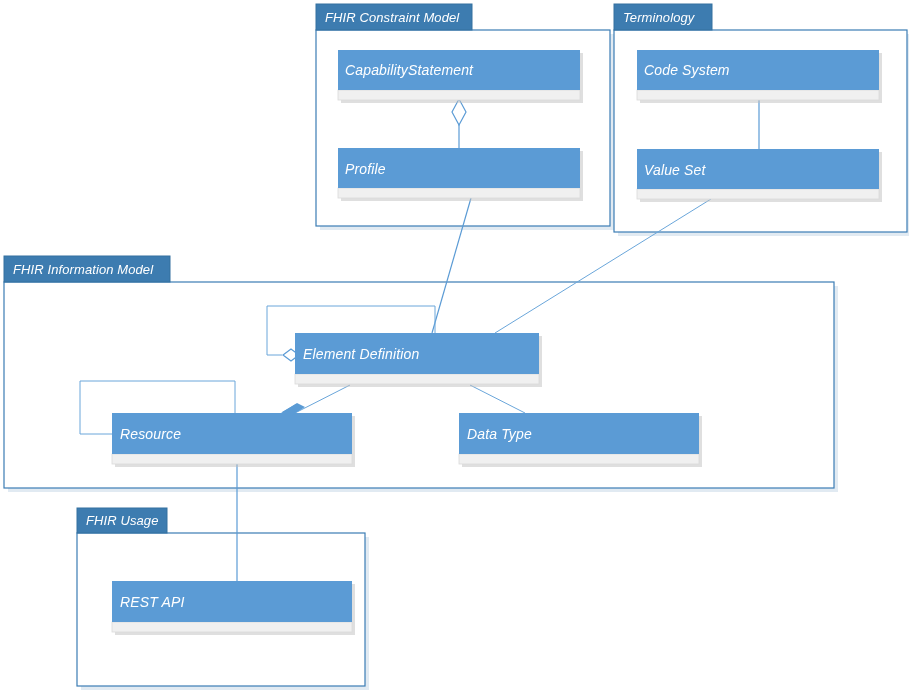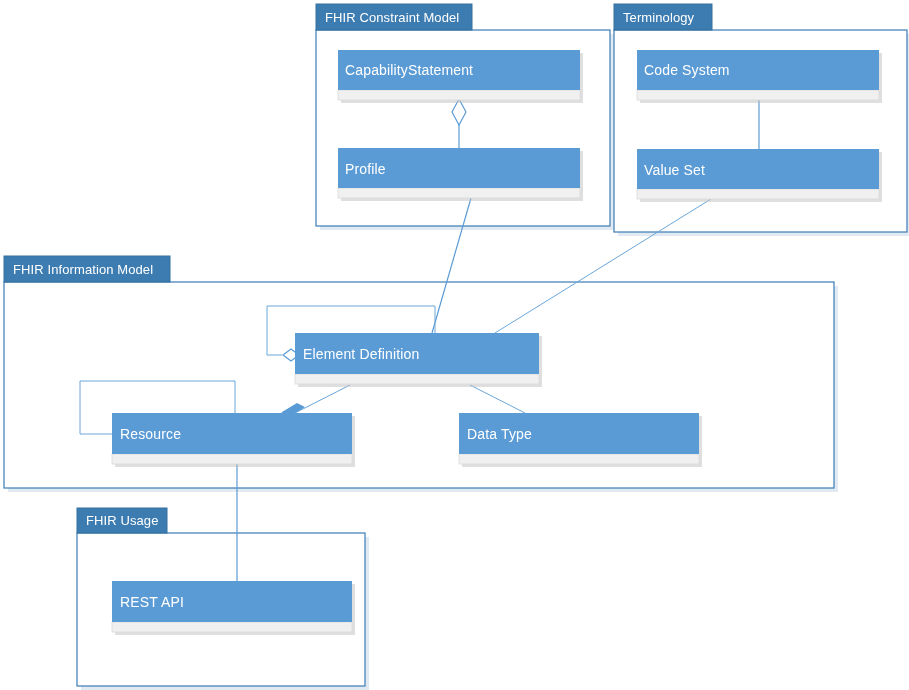--- a/index.html
+++ b/index.html
@@ -11,20 +11,21 @@
   body {
     width: 909px;
     height: 690px;
     font-family: "Liberation Sans", sans-serif;
     overflow: hidden;
   }
   #diagram-root {
     position: relative;
     width: 745px;
     height: 690px;
+    font-style: italic;
   }
   svg#uml-canvas {
     display: block;
     width: 909px;
     height: 690px;
   }
   .pkg-border {
     fill: #ffffff;
     stroke: #3b7cb4;
     stroke-width: 1.2;

